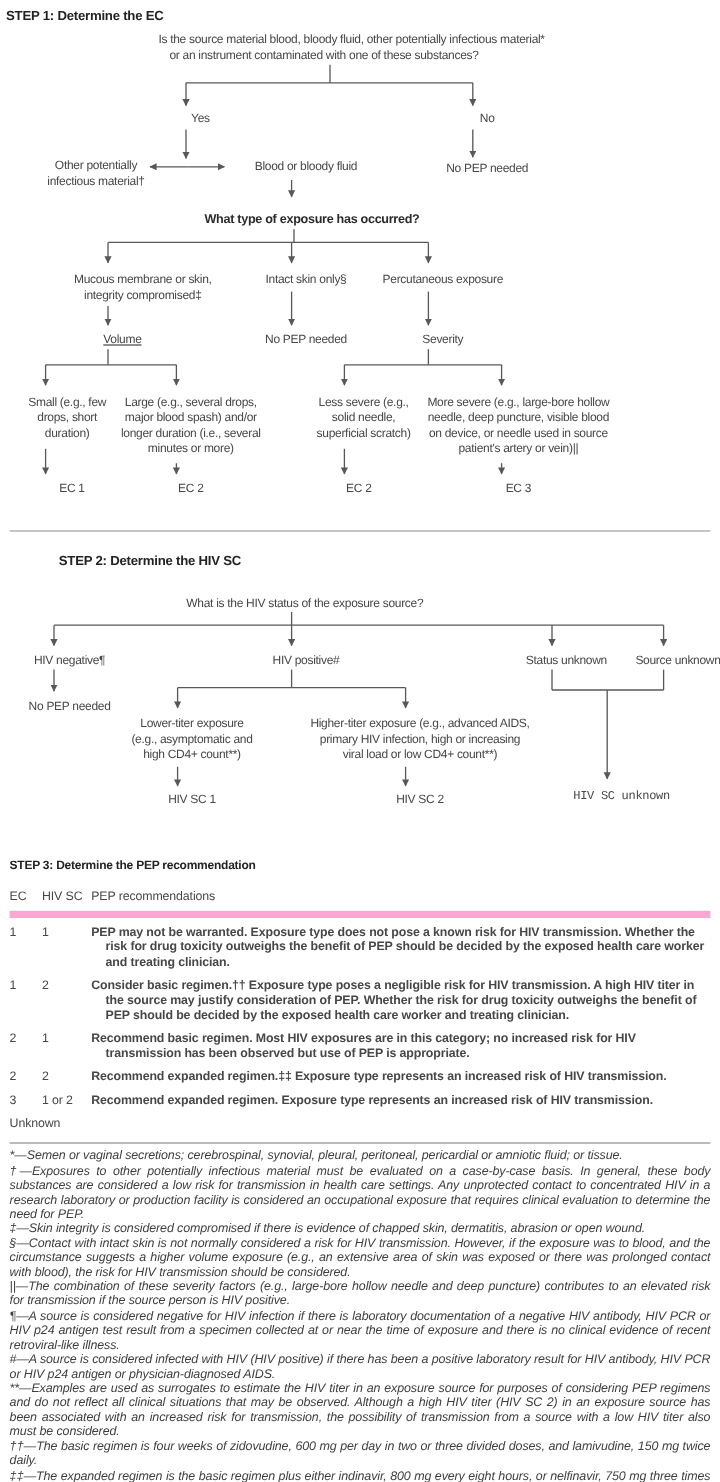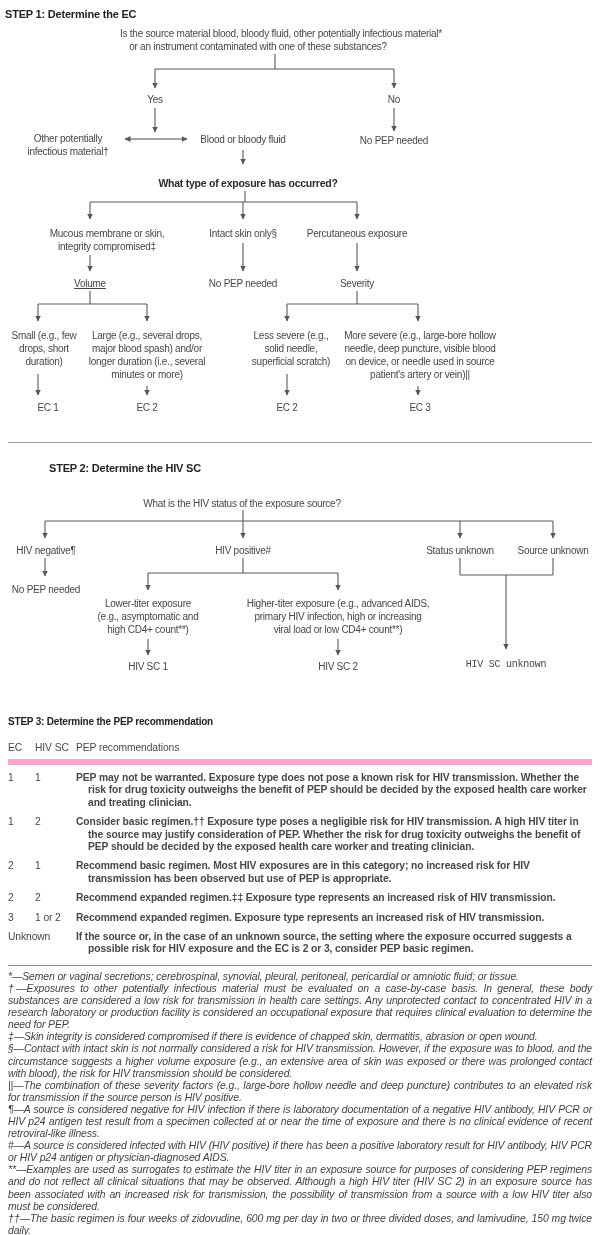--- a/index.html
+++ b/index.html
@@ -1,21 +1,21 @@
 <!DOCTYPE html>
 <html><head>
 <meta charset="utf-8">
 <style>
   html,body { margin:0; padding:0; background:#ffffff; }
   body { width:600px; height:1235px; font-family:"Liberation Sans", sans-serif; color:#47474a; }
   .page { position:relative; width:600px; height:1235px; overflow:hidden; background:#fff; }
 
   
   .lbl { position:absolute; font-size:10px; line-height:13px; letter-spacing:-0.25px;
-         text-align:center; transform:translateX(-50%); white-space:pre-line; color:#47474a; }
+         text-align:center; transform:translateX(-50%); white-space:pre-line; color:#47474a;margin-left:12px; }
   .heading { position:absolute; left:5px; font-weight:bold; font-size:11px; letter-spacing:-0.2px; color:#232325; white-space:nowrap; }
   .boldq { font-weight:bold; color:#2b2b2d; font-size:10.5px; }
   svg.connectors { position:absolute; left:0; top:0; }
   .divider { position:absolute; left:8px; width:584px; border-top:1px solid #a0a0a2; }
 
   
   .step3 { position:absolute; left:8px; width:584px; top:716px; font-size:10.3px; letter-spacing:-0.1px; }
   .s3-heading { font-weight:bold; font-size:10px; color:#232325; margin:0 0 15px 0; letter-spacing:-0.2px; }
   .tbl-header { display:grid; grid-template-columns:27px 41px 1fr; padding-bottom:6px; border-bottom:6px solid #f9a8d4; }
   .tbl-row { display:grid; grid-template-columns:27px 41px 1fr; margin-top:7px; line-height:12.4px; }
@@ -183,21 +183,20 @@
       <span>2</span>
       <span class="rec">Recommend expanded regimen.‡‡ Exposure type represents an increased risk of HIV transmission.</span>
     </div>
     <div class="tbl-row">
       <span>3</span>
       <span>1 or 2</span>
       <span class="rec">Recommend expanded regimen. Exposure type represents an increased risk of HIV transmission.</span>
     </div>
     <div class="tbl-row">
       <span class="ec-wide">Unknown</span>
-      <span class="rec">If the source or, in the case of an unknown source, the setting where the exposure occurred suggests a possible risk for HIV exposure and the EC is 2 or 3, consider PEP basic regimen.</span>
     </div>
 
     <div class="fn-rule"></div>
 
     <div class="footnotes">
       <p>*—Semen or vaginal secretions; cerebrospinal, synovial, pleural, peritoneal, pericardial or amniotic fluid; or tissue.</p>
       <p>†—Exposures to other potentially infectious material must be evaluated on a case-by-case basis. In general, these body substances are considered a low risk for transmission in health care settings. Any unprotected contact to concentrated HIV in a research laboratory or production facility is considered an occupational exposure that requires clinical evaluation to determine the need for PEP.</p>
       <p>‡—Skin integrity is considered compromised if there is evidence of chapped skin, dermatitis, abrasion or open wound.</p>
       <p>§—Contact with intact skin is not normally considered a risk for HIV transmission. However, if the exposure was to blood, and the circumstance suggests a higher volume exposure (e.g., an extensive area of skin was exposed or there was prolonged contact with blood), the risk for HIV transmission should be considered.</p>
       <p>||—The combination of these severity factors (e.g., large-bore hollow needle and deep puncture) contributes to an elevated risk for transmission if the source person is HIV positive.</p>

